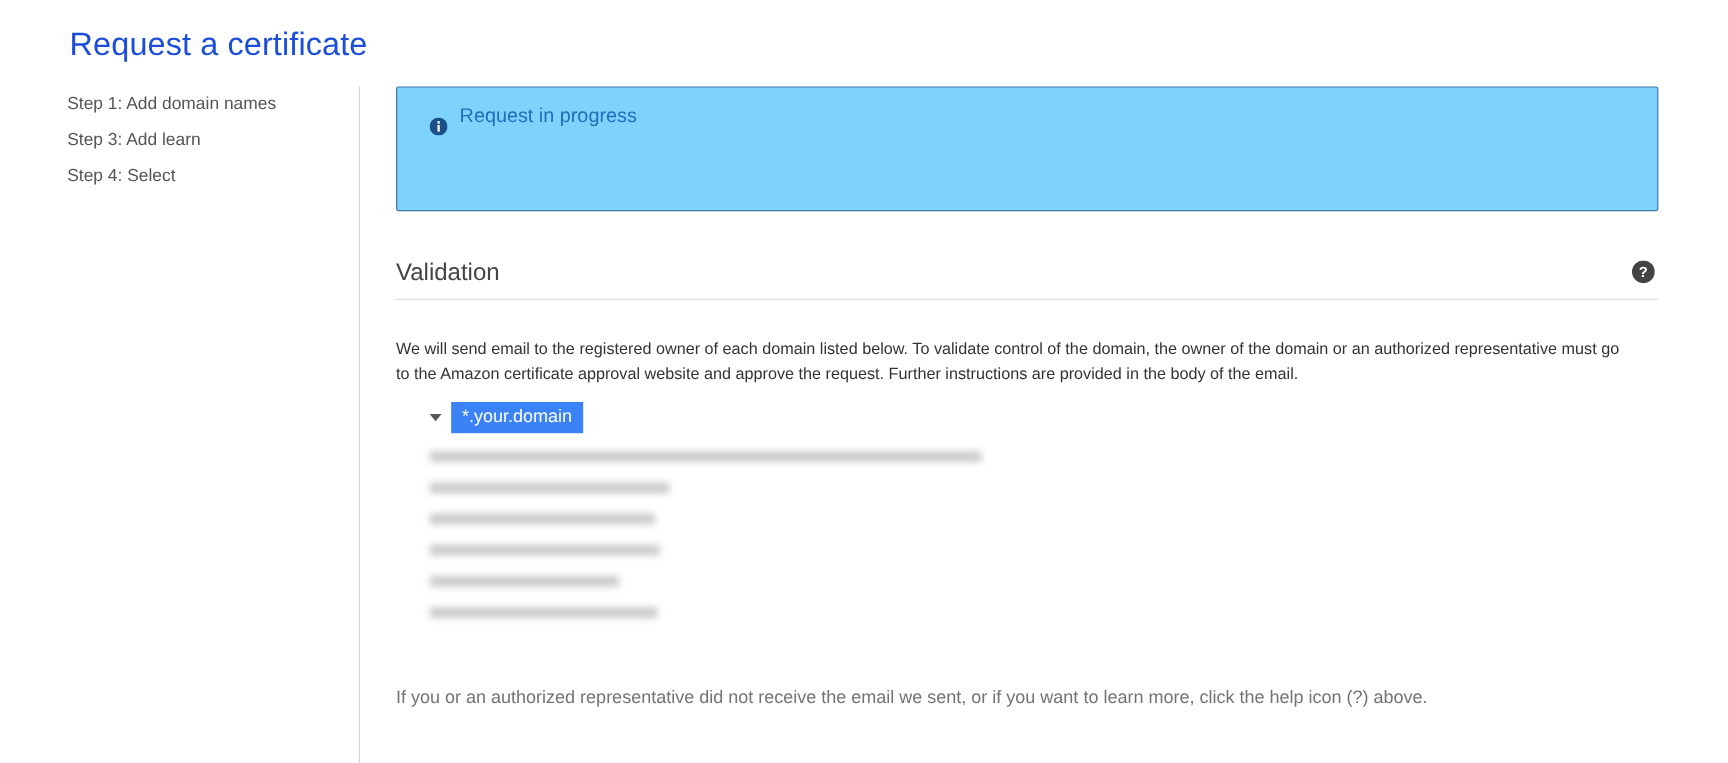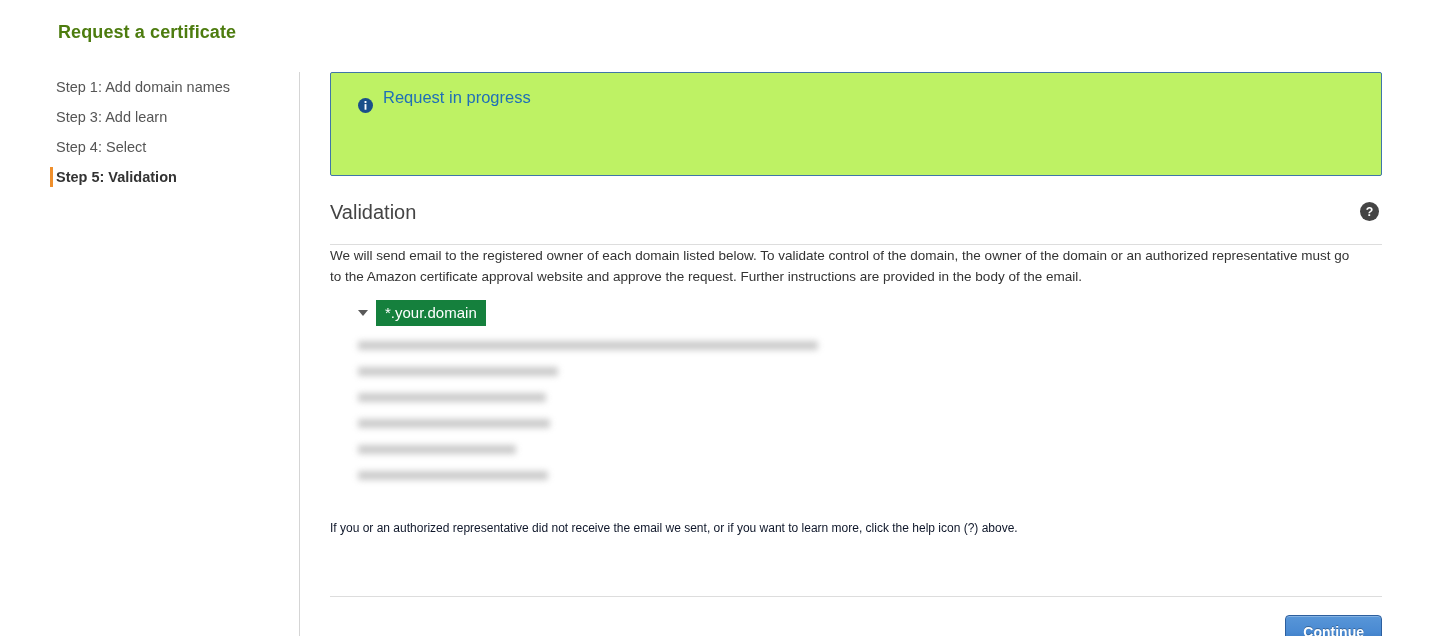--- a/index.html
+++ b/index.html
@@ -14,23 +14,23 @@
     color: #333333;
     overflow: hidden;
     position: relative;
   }
 
   
   .page-title {
     position: absolute;
     left: 58px;
     top: 22px;
-    font-size: 18px;
-    font-weight: 700;
-    color: #4d7c0f;
+    font-size: 27px;
+    font-weight: 400;
+    color: #1d4ed8;
     letter-spacing: 0.1px;
     white-space: nowrap;
   }
 
   
   .wizard-body {
     position: absolute;
     left: 0;
     top: 72px;
     width: 1440px;
@@ -75,21 +75,21 @@
     position: absolute;
     left: 330px;
     top: 0;
     width: 1052px;
   }
 
   
   .alert {
     position: relative;
     border: 1px solid #4076a8;
-    background: #bef264;
+    background: #7dd3fc;
     border-radius: 2px;
     padding: 14px 16px 16px 52px;
     box-sizing: border-box;
     min-height: 104px;
   }
   .alert-icon {
     position: absolute;
     left: 27px;
     top: 25px;
     width: 15px;
@@ -104,22 +104,22 @@
   .alert-text {
     font-size: 13.5px;
     color: #333333;
     line-height: 21px;
     max-width: 910px;
   }
 
   
   .section-head {
     position: relative;
-    margin-top: 23px;
-    padding-bottom: 19px;
+    margin-top: 38px;
+    padding-bottom: 9px;
     border-bottom: 1px solid #dddddd;
   }
   .section-title {
     font-size: 20px;
     font-weight: 400;
     color: #444444;
     line-height: 26px;
   }
   .help-icon {
     position: absolute;
@@ -128,21 +128,21 @@
     width: 19px;
     height: 19px;
     cursor: pointer;
   }
 
   
   .section-body {
     font-size: 13.5px;
     color: #333333;
     line-height: 21px;
-    margin-top: 0;
+    margin-top: 30px;
     max-width: 1020px;
   }
 
   
   .domain-group {
     margin-top: 16px;
     padding-left: 28px;
   }
   .domain-header {
     position: relative;
@@ -156,21 +156,21 @@
     height: 0;
     border-left: 5px solid transparent;
     border-right: 5px solid transparent;
     border-top: 6px solid #595959;
     cursor: pointer;
   }
   .domain-badge {
     position: absolute;
     left: 18px;
     top: -3px;
-    background: #15803d;
+    background: #3b82f6;
     color: #ffffff;
     font-size: 15px;
     line-height: 21px;
     padding: 2px 9px 3px 9px;
     white-space: nowrap;
   }
   .redacted-list {
     margin-top: 17px;
   }
   .redacted-row {
@@ -180,24 +180,24 @@
     height: 9px;
     margin-top: 5px;
     border-radius: 2px;
     background: #b9b9b9;
     filter: blur(3.2px);
     opacity: 0.75;
   }
 
   
   .footer-note {
-    font-size: 12px;
-    color: #0f172a;
+    font-size: 15px;
+    color: #737373;
     line-height: 21px;
-    margin-top: 26px;
+    margin-top: 44px;
   }
 
   
   .footer-divider {
     margin-top: 57px;
     border-top: 1px solid #dddddd;
   }
   .actions {
     margin-top: 18px;
     text-align: right;
@@ -227,23 +227,20 @@
   <div class="sidebar">
     <div class="step">
       <span>Step 1: Add domain names</span>
     </div>
     <div class="step">
       <span>Step 3: Add learn</span>
     </div>
     <div class="step">
       <span>Step 4: Select</span>
     </div>
-    <div class="step current">
-      <span>Step 5: Validation</span>
-    </div>
   </div>
 
   <div class="main">
 
     <div class="alert">
       <span class="alert-icon">
         <svg width="15" height="15" viewBox="0 0 16 16">
           <circle cx="8" cy="8" r="8" fill="#1a4f8a"></circle>
           <rect x="7" y="6.5" width="2" height="6" fill="#ffffff"></rect>
           <rect x="7" y="3.2" width="2" height="2.2" fill="#ffffff"></rect>

